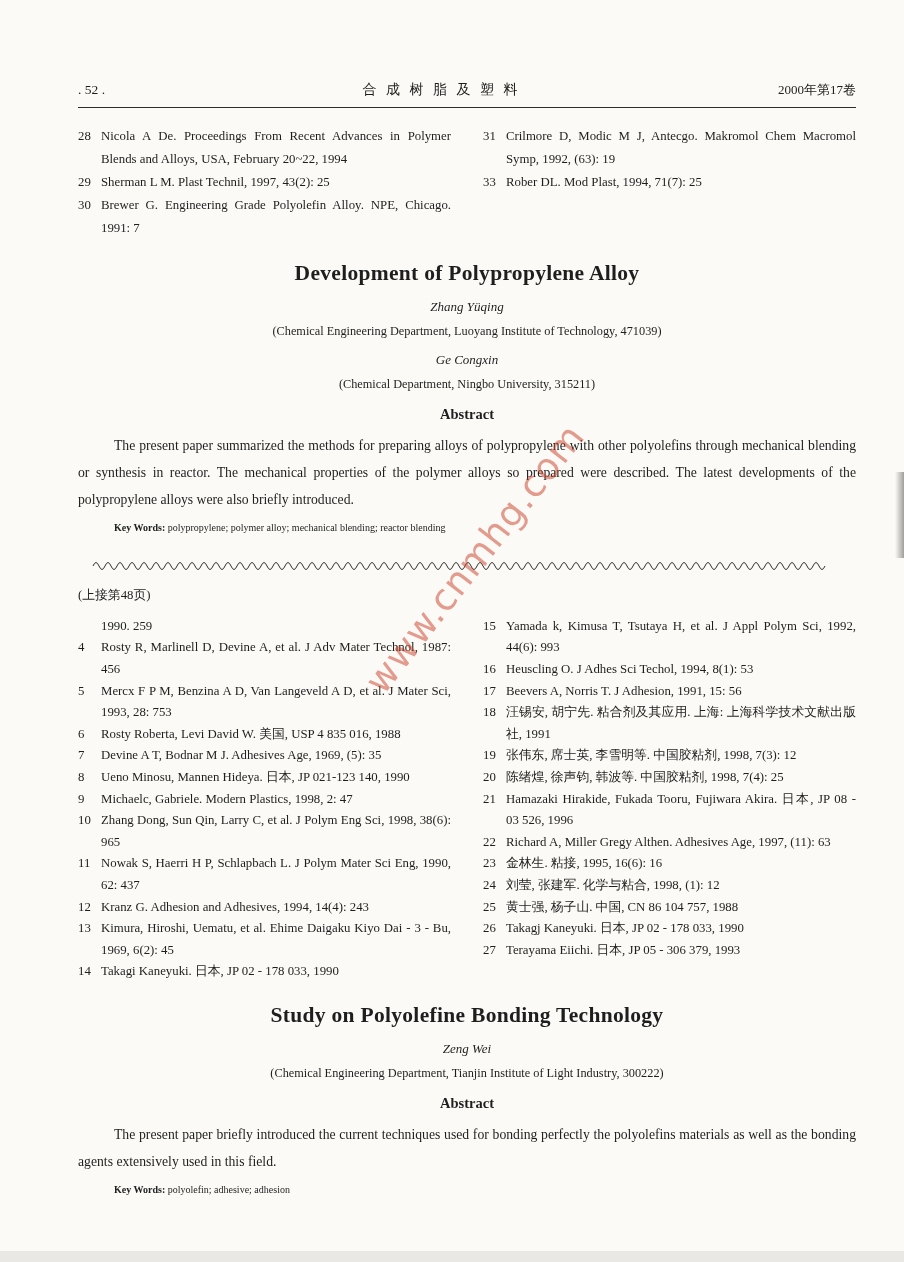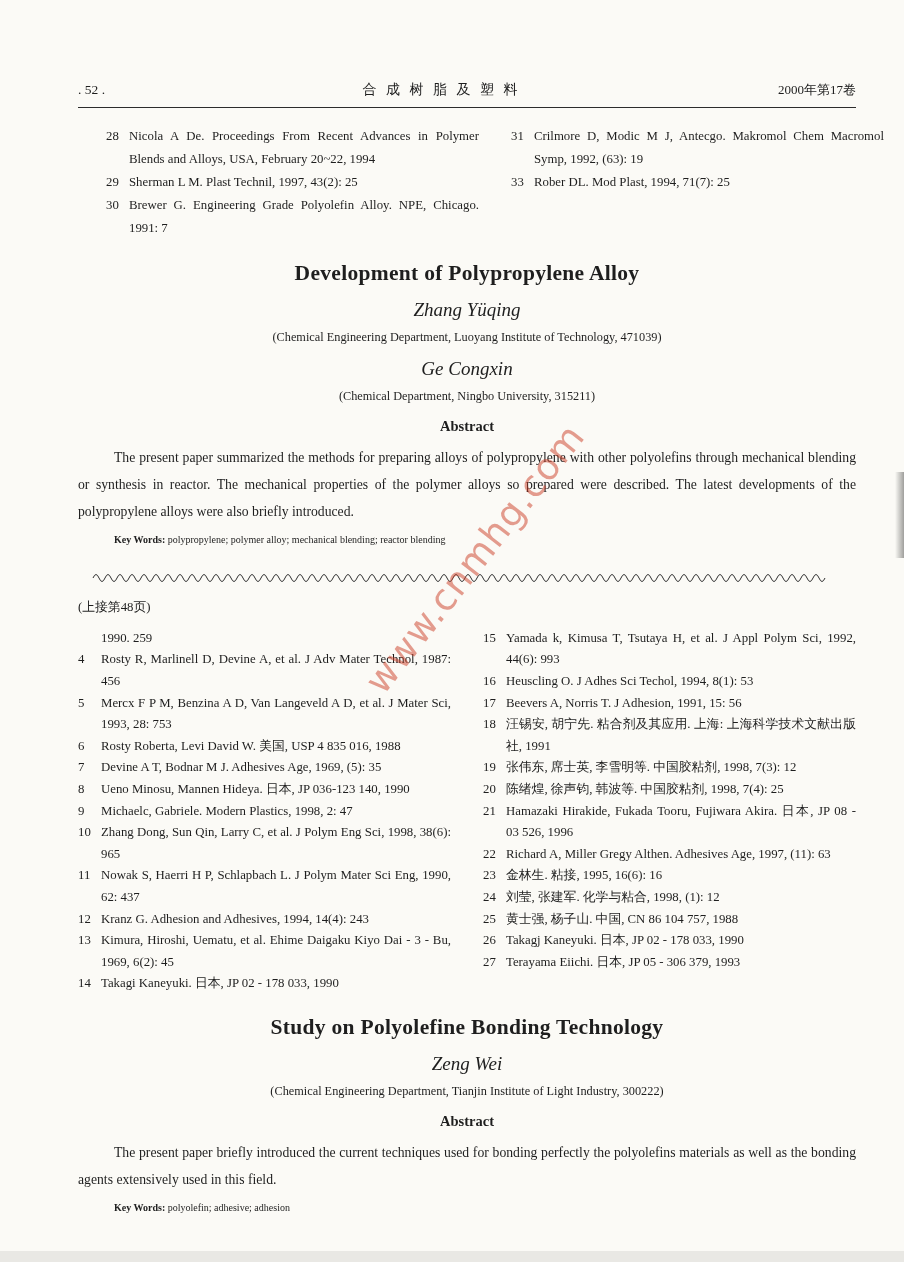--- a/index.html
+++ b/index.html
@@ -16,33 +16,33 @@
   }
 
   
   .page-header { display: flex; justify-content: space-between; align-items: baseline; font-size: 13.5px; line-height: 1.1; }
   .journal { letter-spacing: 3px; font-size: 14px; }
   .issue { font-size: 13px; }
   .header-rule { height: 0; border-top: 1.5px solid #2c2c2c; margin-top: 9px; }
 
   
   .refs { display: flex; gap: 32px; }
-  .refs-top { margin-top: 17px; margin-left: 28px; }
+  .refs-top { margin-top: 17px; }
   .refs-bottom { margin-top: 12px; }
   .ref-col { flex: 0 0 373px; width: 373px; }
   .ref { display: flex; font-size: 12.8px; line-height: 23px; }
   .refs-bottom .ref { line-height: 21.6px; }
   .ref-num { flex: 0 0 23px; }
   .ref-body { flex: 1; text-align: justify; }
 
   
   .article { text-align: center; }
   .article-title { font-size: 21.5px; font-weight: 700; margin: 21px 0 0; letter-spacing: 0.3px; }
   .article-2 .article-title { margin-top: 20px; }
-  .author { font-style: italic; font-size: 19px; margin: 13px 0 0; }
+  .author { font-style: italic; font-size: 13px; margin: 13px 0 0; }
   .affil { font-size: 12.3px; margin: 9px 0 0; }
   .abstract-heading { font-size: 14.5px; font-weight: 700; margin: 14px 0 0; }
   .abstract-text { text-align: justify; text-indent: 36px; font-size: 13.7px; line-height: 27px; margin: 9px 0 0; }
   .keywords { text-align: left; font-size: 10px; line-height: 27px; margin: 1px 0 0; padding-left: 36px; }
   .kw-label { font-weight: 700; }
 
   
   .wave-wrap { margin: 16px 0 0 14px; height: 10px; }
 
   .continued { font-size: 12.8px; margin: 20px 0 0; text-align: left; }
@@ -156,21 +156,21 @@
           <span class="ref-body">Rosty Roberta, Levi David W. 美国, USP 4 835 016, 1988</span>
         </div>
 
         <div class="ref">
           <span class="ref-num">7</span>
           <span class="ref-body">Devine A T, Bodnar M J. Adhesives Age, 1969, (5): 35</span>
         </div>
 
         <div class="ref">
           <span class="ref-num">8</span>
-          <span class="ref-body">Ueno Minosu, Mannen Hideya. 日本, JP 036-123 140, 1990</span>
+          <span class="ref-body">Ueno Minosu, Mannen Hideya. 日本, JP 021-123 140, 1990</span>
         </div>
 
         <div class="ref">
           <span class="ref-num">9</span>
           <span class="ref-body">Michaelc, Gabriele. Modern Plastics, 1998, 2: 47</span>
         </div>
 
         <div class="ref">
           <span class="ref-num">10</span>
           <span class="ref-body">Zhang Dong, Sun Qin, Larry C, et al. J Polym Eng Sci, 1998, 38(6): 965</span>

